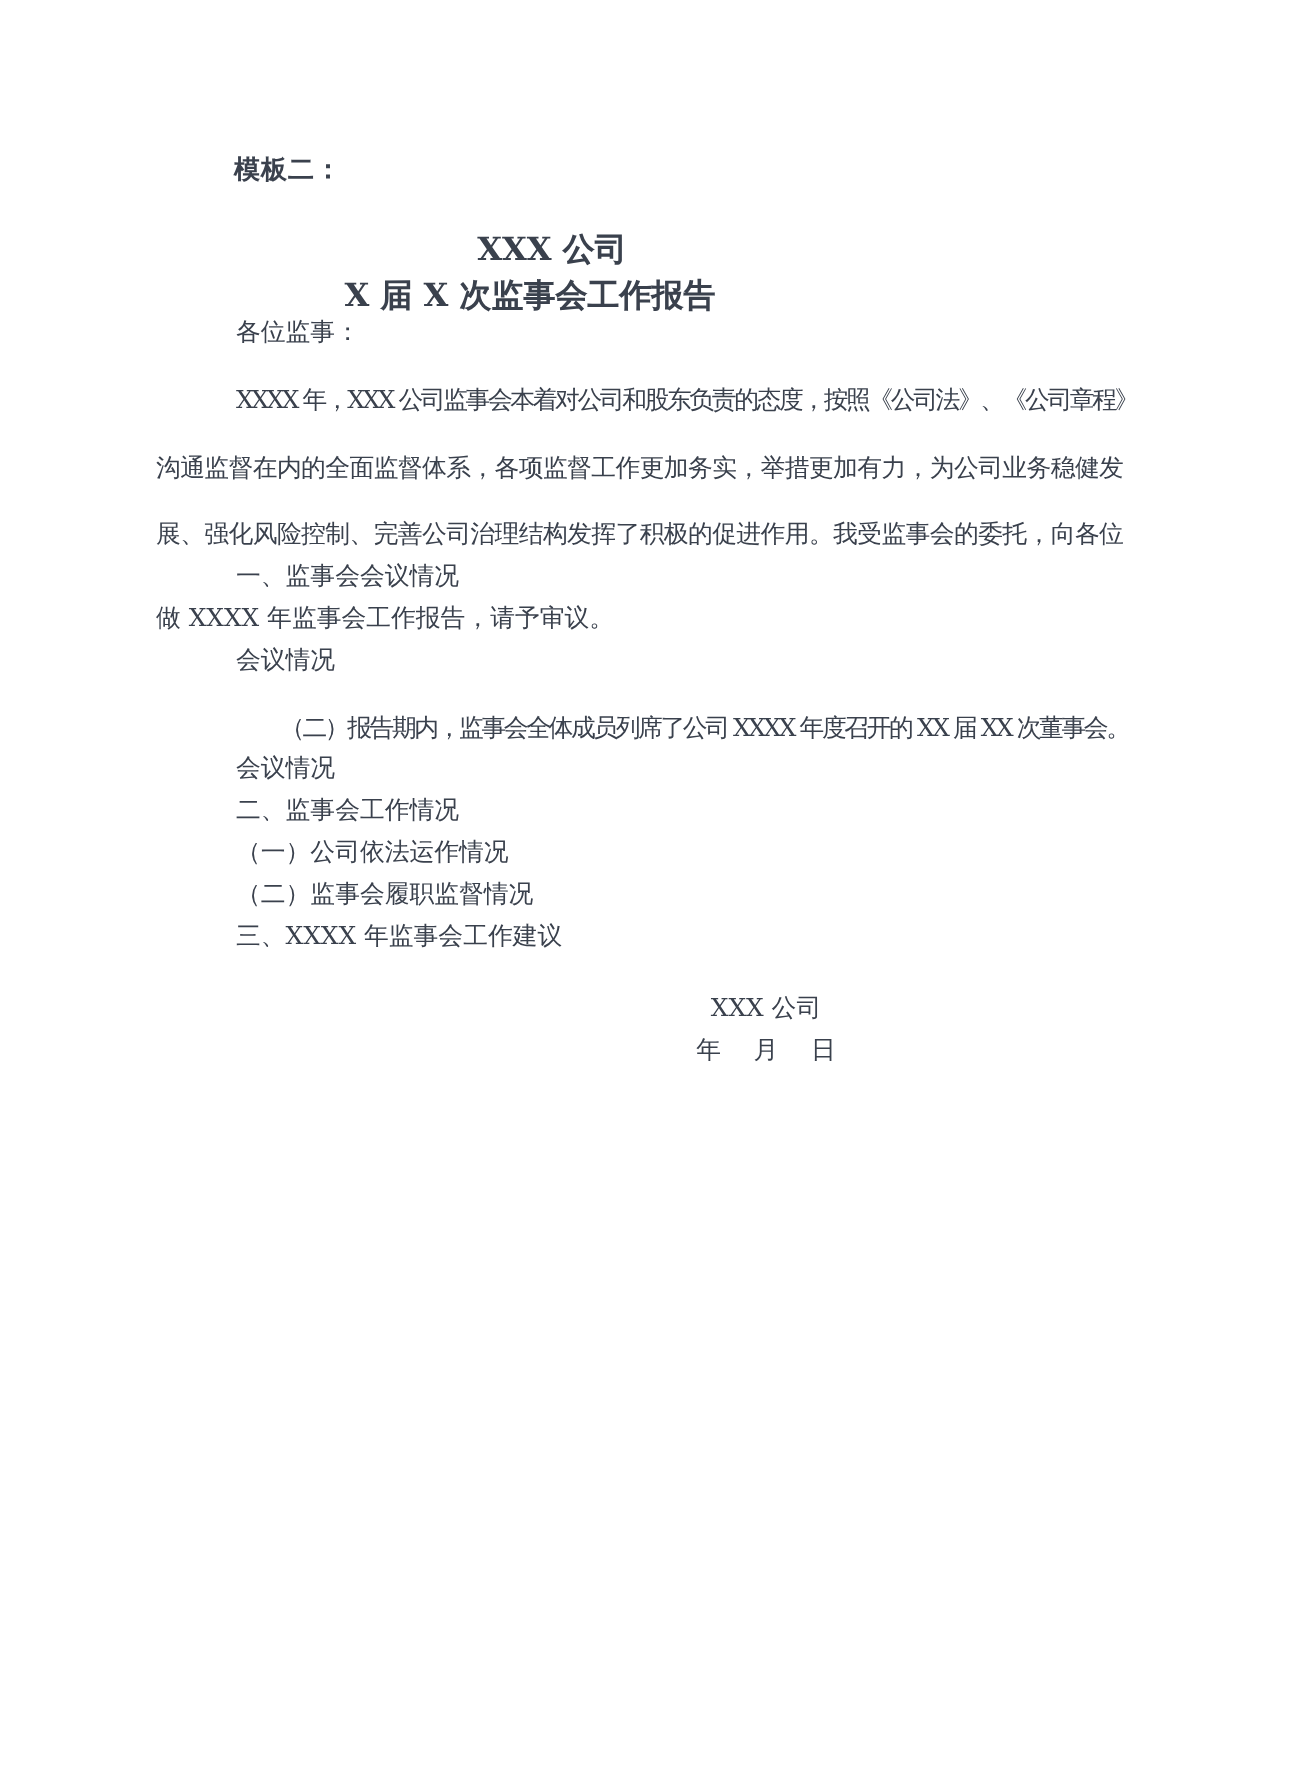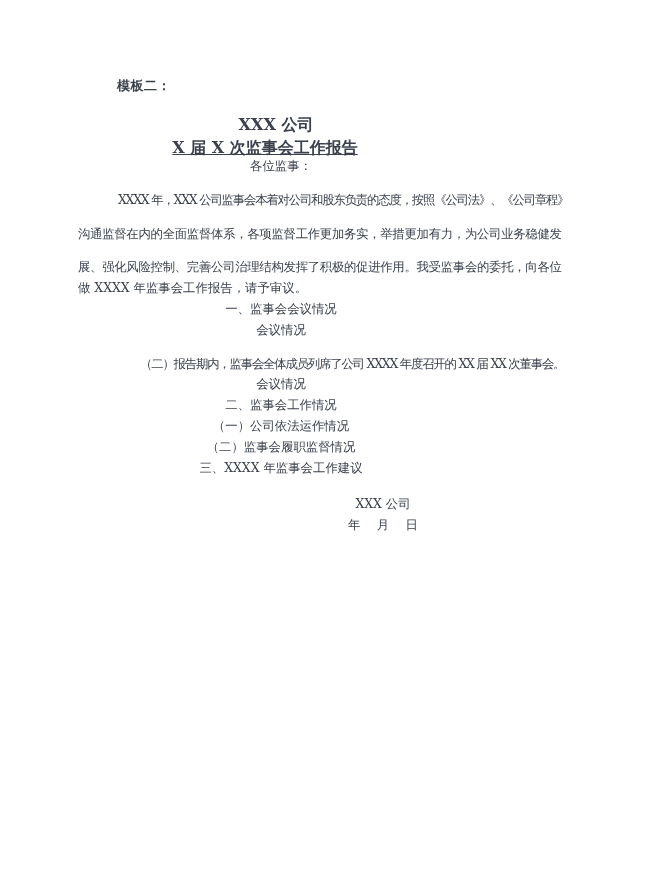--- a/index.html
+++ b/index.html
@@ -30,28 +30,28 @@
   }
   .titles { margin-top: 17px; }
   .doc-title {
     font-weight: bold;
     font-size: 16px;
     line-height: 23px;
     text-align: center;
     white-space: nowrap;
   }
   .t1 { padding-left: 30px; }
-  .t2 { padding-left: 8px; text-decoration: underline; }
+  .t2 { padding-left: 8px; }
   .body-block {
     margin-top: -3px;
     font-size: 12.4px;
     line-height: 20.8px;
   }
   .bline { white-space: nowrap; }
-  .ind-2 { padding-left: 40px; text-align: center; }   
+  .ind-2 { padding-left: 40px; }   
   .ind-3 { padding-left: 62px; }   
   .stretch {                        
     text-align: justify;
     text-align-last: justify;
     margin-top: 13px;
   }
   .squeeze-soft { letter-spacing: -0.3px; }
   .squeeze-hard { letter-spacing: -1.2px; }
   .signature {
     margin-top: 16px;
@@ -74,23 +74,23 @@
     <div class="doc-title t2">X 届 X 次监事会工作报告</div>
   </div>
 
   <div class="body-block">
 
     <div class="bline ind-2">各位监事：</div>
 
     <div class="bline ind-2 stretch squeeze-hard">XXXX 年，XXX 公司监事会本着对公司和股东负责的态度，按照《公司法》、《公司章程》</div>
     <div class="bline stretch squeeze-soft">沟通监督在内的全面监督体系，各项监督工作更加务实，举措更加有力，为公司业务稳健发</div>
     <div class="bline stretch squeeze-soft">展、强化风险控制、完善公司治理结构发挥了积极的促进作用。我受监事会的委托，向各位</div>
+    <div class="bline ind-2">一、监事会会议情况</div>
+
     <div class="bline">做 XXXX 年监事会工作报告，请予审议。</div>
-
-    <div class="bline ind-2">一、监事会会议情况</div>
     <div class="bline ind-2">会议情况</div>
     <div class="bline ind-3 stretch squeeze-hard">（二）报告期内，监事会全体成员列席了公司 XXXX 年度召开的 XX 届 XX 次董事会。</div>
     <div class="bline ind-2">会议情况</div>
     <div class="bline ind-2">二、监事会工作情况</div>
     <div class="bline ind-2">（一）公司依法运作情况</div>
     <div class="bline ind-2">（二）监事会履职监督情况</div>
     <div class="bline ind-2">三、XXXX 年监事会工作建议</div>
   </div>
 
   <div class="signature">

